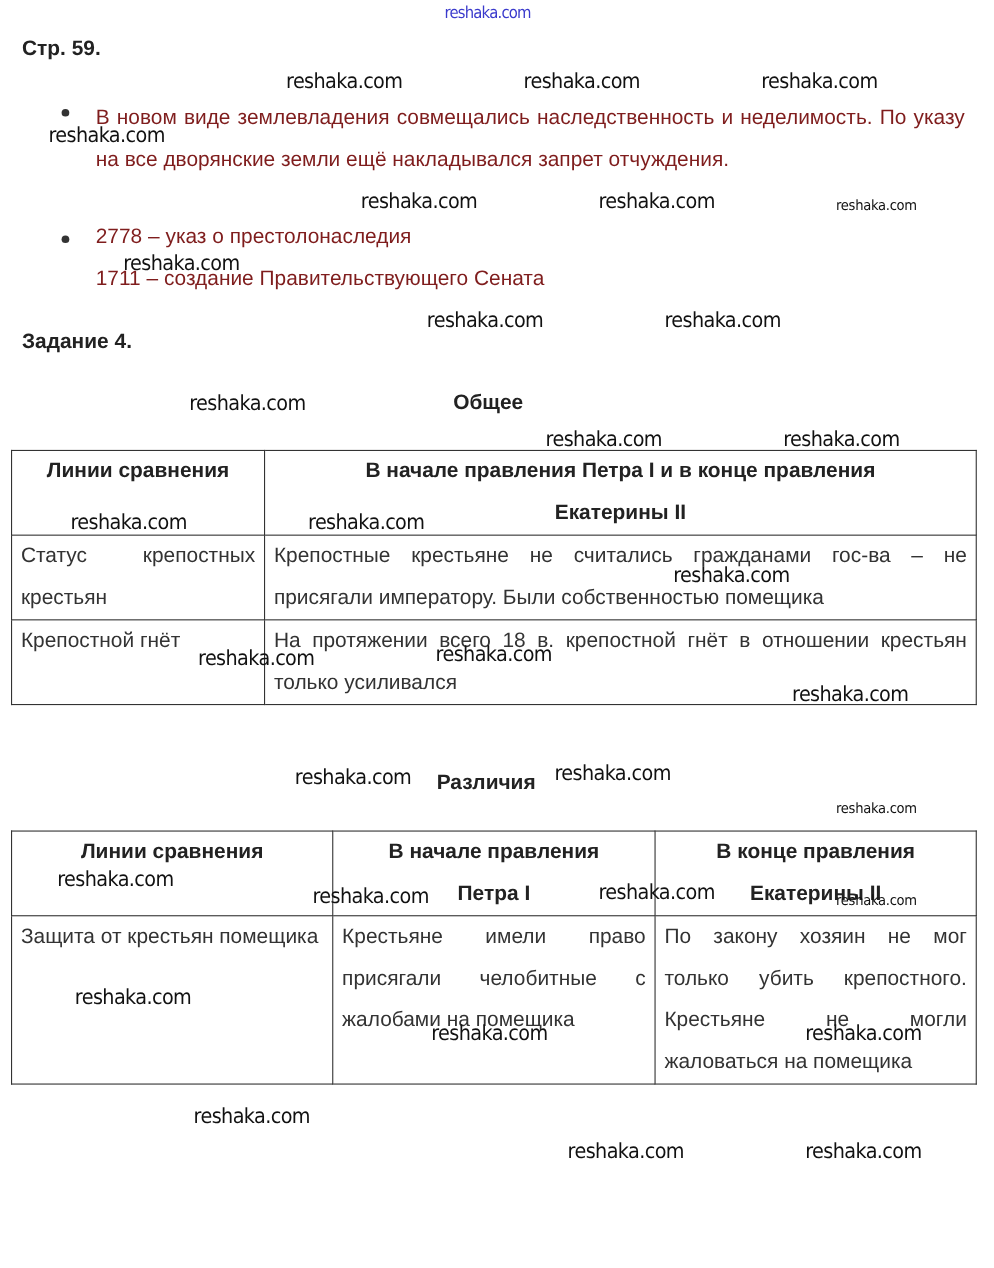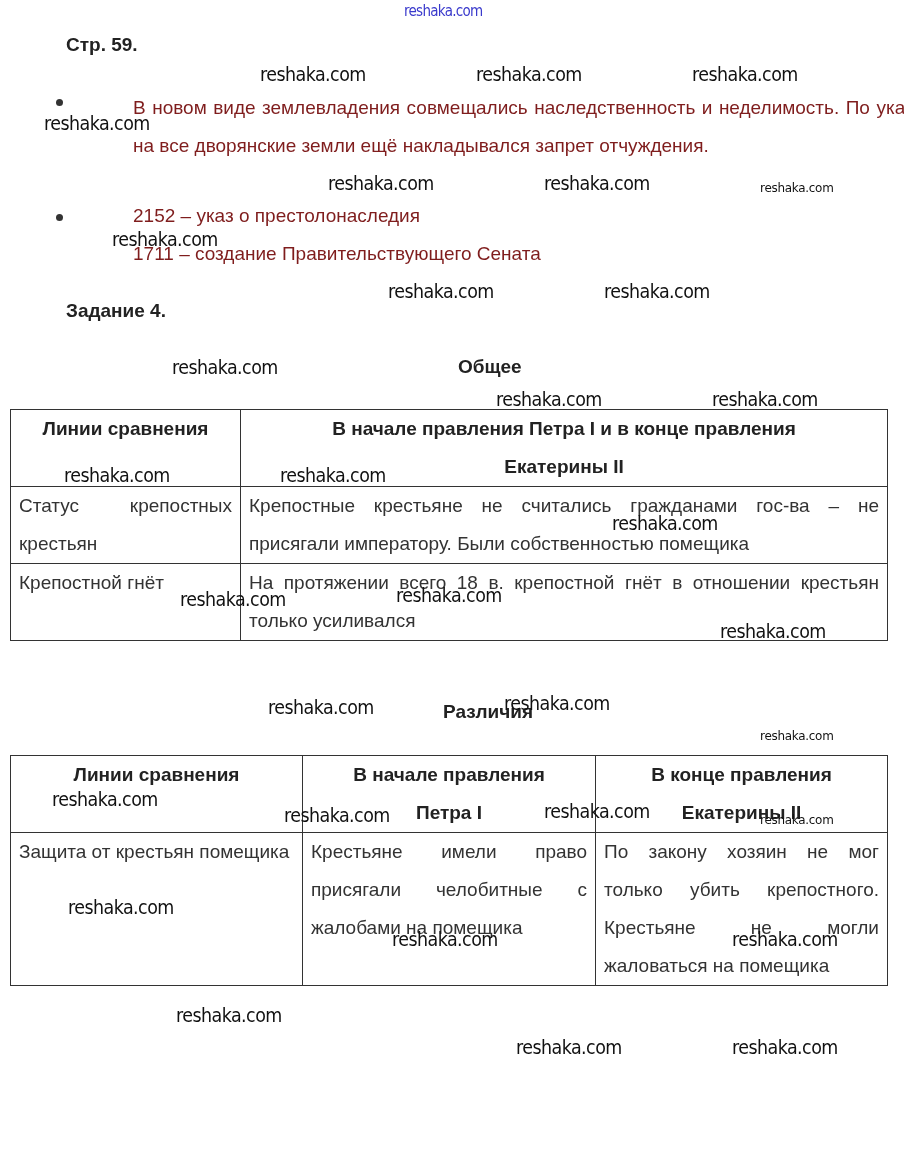--- a/index.html
+++ b/index.html
@@ -1,18 +1,18 @@
 <!DOCTYPE html>
 <html><head>
 <meta charset="utf-8">
 <style>
   html, body { margin: 0; padding: 0; background: #ffffff; }
   body { width: 904px; height: 1153px; position: relative; overflow: hidden;
          font-family: "Liberation Sans", sans-serif; color: #222; }
-  .abs { position: absolute; white-space: nowrap; margin-left: 46px; }
+  .abs { position: absolute; white-space: nowrap; }
   .wm { position: absolute; white-space: nowrap; font-family: "DejaVu Sans", sans-serif;
         font-size: 19px; color: #111; letter-spacing: -0.6px; transform: scaleX(0.92); transform-origin: left top; }
   .wm.small { font-size: 13px; letter-spacing: -0.3px; }
   .top-link { position: absolute; left: 404px; top: 2px; font-size: 15px; color: #3a3acc;
               font-family: "DejaVu Sans", sans-serif; letter-spacing: -0.8px; transform: scaleX(0.9); transform-origin: left top; }
   .h { font-weight: bold; font-size: 19px; color: #222; }
   .txt { font-size: 19px; color: #7f1d1d; }
   .bullet { position: absolute; width: 7px; height: 7px; border-radius: 50%; background: #333; }
   table { position: absolute; border-collapse: collapse; table-layout: fixed; }
   td, th { border: 1px solid #333; vertical-align: top; font-size: 19px; line-height: 38px; color: #333; padding: 0 8px; }
@@ -25,21 +25,21 @@
 <body>
 
 <div class="top-link">reshaka.com</div>
 
 <div class="abs h" style="left:20px;top:34px;">Стр. 59.</div>
 
 <span class="bullet" style="left:56px;top:99px;"></span>
 <div class="abs txt" style="left:87px;top:89px;width:790px;white-space:normal;line-height:38px;text-align:justify;">В новом виде землевладения совмещались наследственность и неделимость. По указу на все дворянские земли ещё накладывался запрет отчуждения.</div>
 
 <span class="bullet" style="left:56px;top:214px;"></span>
-<div class="abs txt" style="left:87px;top:205px;">2152 – указ о престолонаследия</div>
+<div class="abs txt" style="left:87px;top:205px;">2778 – указ о престолонаследия</div>
 <div class="abs txt" style="left:87px;top:243px;">1711 – создание Правительствующего Сената</div>
 
 <div class="abs h" style="left:20px;top:300px;text-align:center;">Задание 4.</div>
 
 <div class="abs h" style="left:412px;top:356px;">Общее</div>
 
 <table class="t1">
   <colgroup>
       <col style="width:230px">
       <col>

